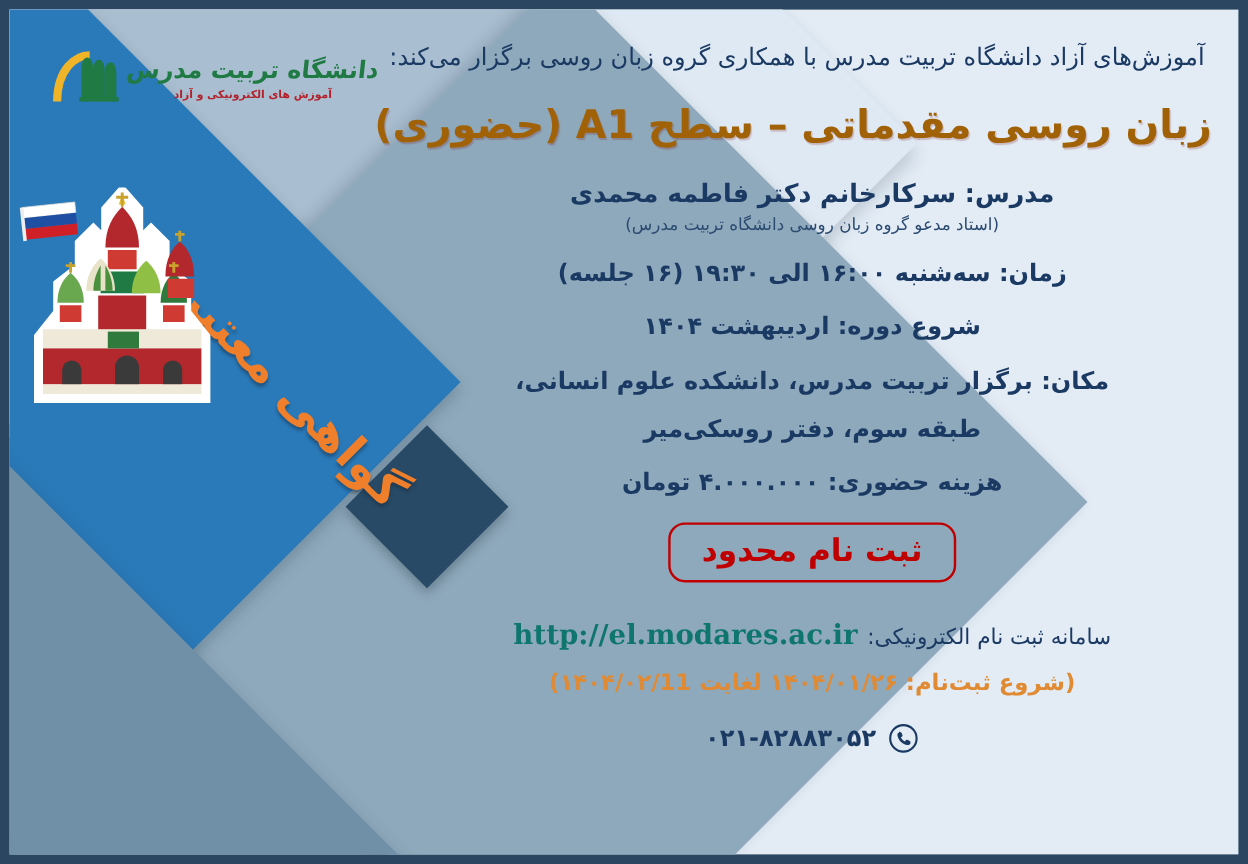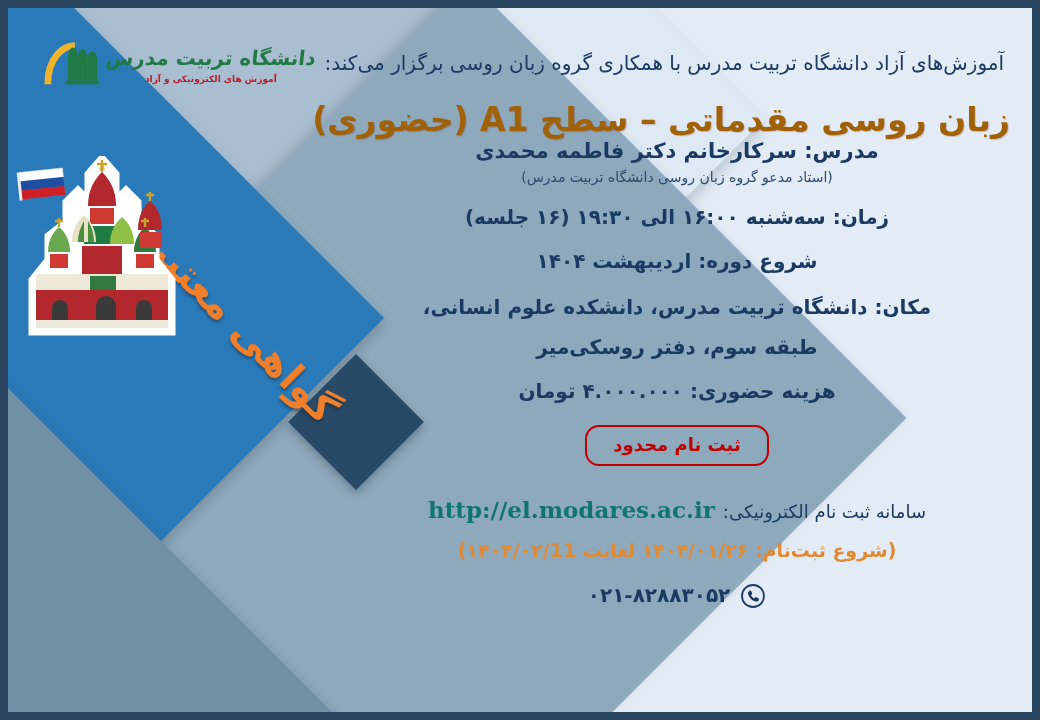--- a/index.html
+++ b/index.html
@@ -125,57 +125,57 @@
   }
   #logo .logo-mark{width:58px;height:58px;flex:0 0 58px;}
 
   
   #cathedral{position:absolute;left:10px;top:148px;width:168px;height:182px;}
   #flag{position:absolute;left:8px;top:156px;width:56px;height:40px;}
 
   
   #content{
     position:absolute;
-    right:0;top:16px;
+    right:0;top:0;
     width:700px;height:694px;
     box-sizing:border-box;
     padding:18px 22px 10px 12px;
     text-align:center;
     direction:rtl;
   }
   .kicker{
     color:#1b3a63;font-size:20px;line-height:1.5;
     text-align:right;margin:6px 6px 0 0;
     white-space:nowrap;
   }
   .headline{
     color:#a16207;font-size:33px;font-weight:bold;
     margin-top:22px;white-space:nowrap;
     text-shadow:1px 1px 1px rgba(120,0,0,.22);
   }
   .teacher{
-    color:#1b3a63;font-size:21px;font-weight:bold;
+    color:#1b3a63;font-size:21px;font-weight:bold;margin-top:26px;
     white-space:nowrap;
   }
   .teacher-sub{
     color:#2a4a70;font-size:14px;margin-top:6px;white-space:nowrap;
   }
   .info{
     color:#1b3a63;font-size:20px;font-weight:bold;
     margin-top:20px;white-space:nowrap;
   }
   .info.loc1{margin-top:22px;}
   .info.loc2{margin-top:16px;}
 
   
   #badge-wrap{margin-top:22px;display:flex;justify-content:center;}
   #badge{
     border:2px solid #c00000;border-radius:14px;
     padding:7px 26px 9px 26px;
-    color:#c00000;font-size:18px;font-weight:bold;
+    color:#c00000;font-size:26px;font-weight:bold;
     background:transparent;white-space:nowrap;
   }
 
   .url-row{
     margin-top:30px;
     display:flex;align-items:baseline;justify-content:center;gap:8px;
     direction:rtl;white-space:nowrap;
   }
   .url-label{color:#1b3a63;font-size:18px;}
   .url-value{
@@ -305,21 +305,21 @@
 
       <div class="headline">زبان روسی مقدماتی – سطح A1 (حضوری)</div>
 
       <div class="teacher">مدرس:  سرکارخانم دکتر فاطمه محمدی</div>
       <div class="teacher-sub">(استاد مدعو گروه زبان روسی دانشگاه تربیت مدرس)</div>
 
       <div class="info">زمان: سه‌شنبه ۱۶:۰۰ الی ۱۹:۳۰ (۱۶ جلسه)</div>
 
       <div class="info">شروع دوره: اردیبهشت ۱۴۰۴</div>
 
-      <div class="info loc1">مکان: دانشگاه تربیت مدرس، دانشکده علوم انسانی،</div>
+      <div class="info loc1">مکان: برگزار تربیت مدرس، دانشکده علوم انسانی،</div>
       <div class="info loc2">طبقه سوم، دفتر روسکی‌میر</div>
 
       <div class="info">هزینه حضوری: ۴.۰۰۰.۰۰۰ تومان</div>
 
       <div id="badge-wrap">
         <div id="badge">ثبت نام محدود</div>
       </div>
 
       <div class="url-row">
         <span class="url-label">سامانه ثبت نام الکترونیکی:</span>

